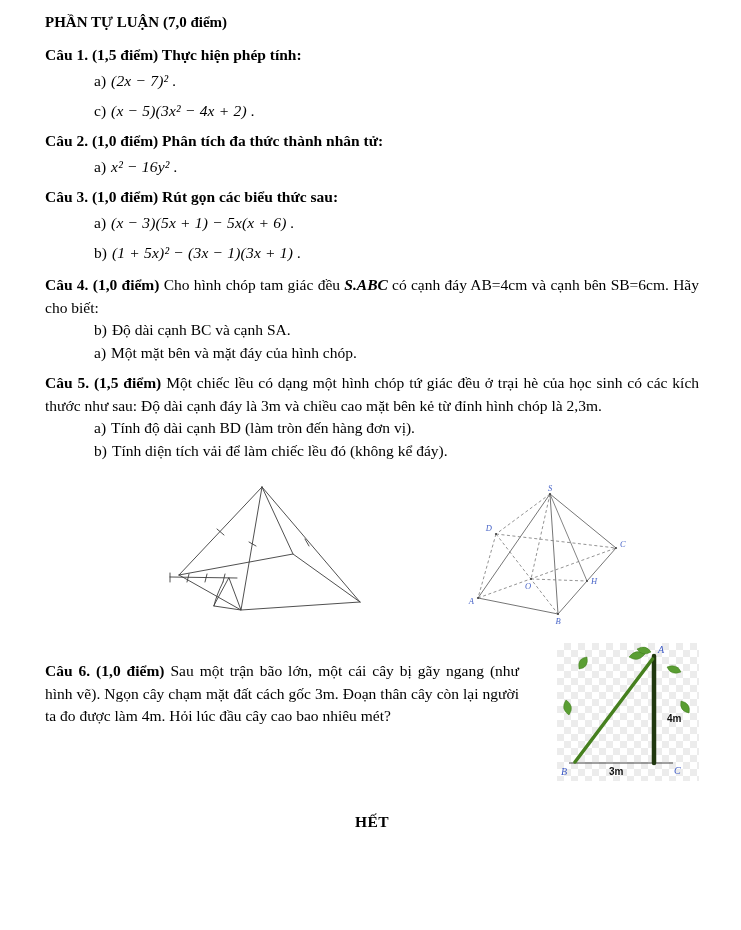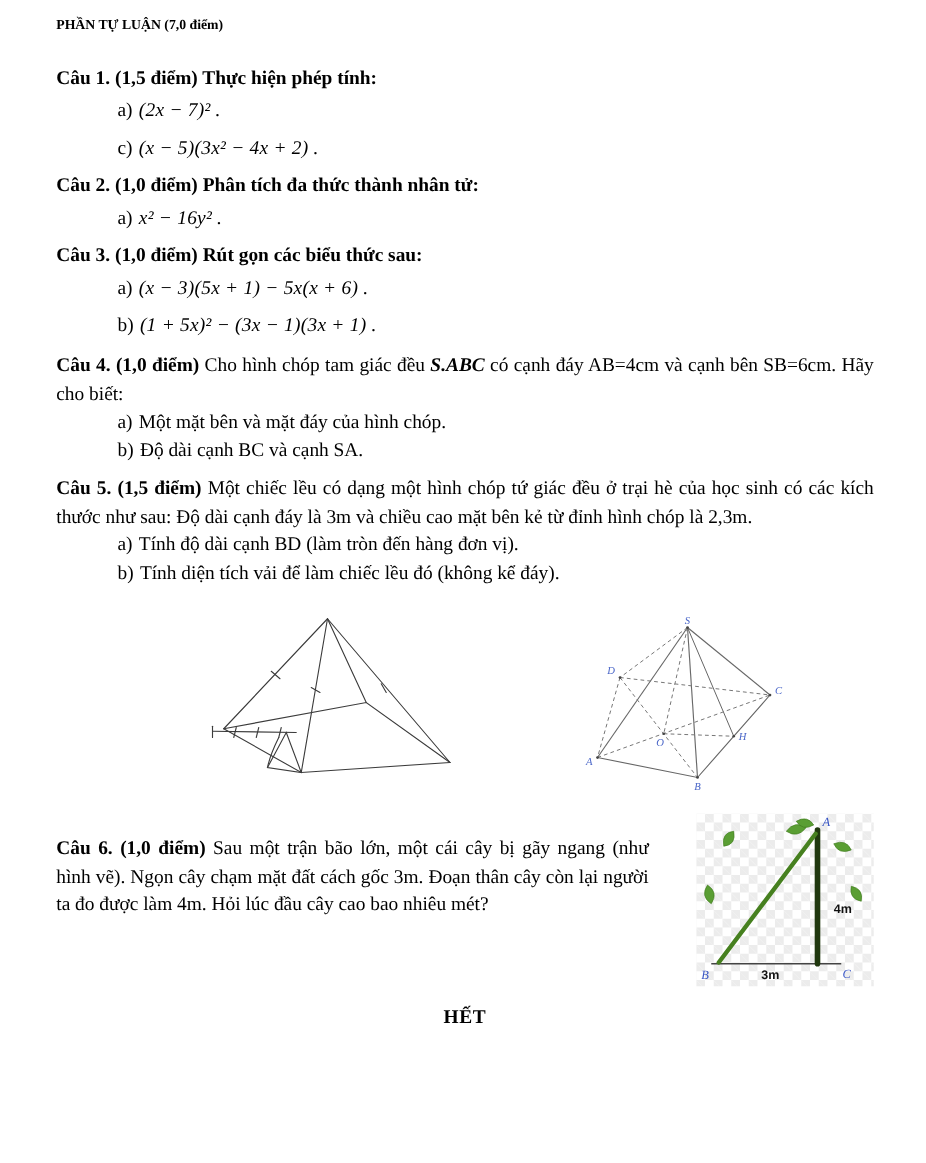--- a/index.html
+++ b/index.html
@@ -3,42 +3,42 @@
 <meta charset="utf-8">
 <style>
   * { margin:0; padding:0; box-sizing:border-box; }
   html,body { background:#fff; }
   body {
     width:741px; height:930px; overflow:hidden;
     font-family:"Liberation Serif","DejaVu Serif",serif;
     font-size:15.5px; color:#000;
     padding:14px 42px 0 45px;
   }
-  .title { font-weight:bold; font-size:11px; margin-bottom:28px; }
+  .title { font-weight:bold; font-size:15px; margin-bottom:15px; }
   .q-heading { font-weight:bold; margin:8px 0 2px 0; }
   .qh { font-weight:bold; }
   .math-item { padding-left:49px; margin:4px 0; line-height:26px; }
   .math { font-style:italic; letter-spacing:.2px; }
   .ilabel { font-style:normal; margin-right:5px; }
   .para { text-align:justify; line-height:22.5px; margin-top:8px; }
   .text-item { padding-left:49px; line-height:22.5px; }
   .figures { display:flex; align-items:flex-start; margin-top:20px; margin-bottom:14px; }
   .fig-sketch { margin-left:122px; }
   .fig-pyramid { margin-left:92px; margin-top:2px; }
   .q6 { display:flow-root; margin-top:8px; }
   .tree-wrap {
     float:right; width:142px; height:138px; margin-left:38px; margin-bottom:4px;
     background-color:#fff;
     background-image:
       linear-gradient(45deg,#ececec 25%,transparent 25%,transparent 75%,#ececec 75%),
       linear-gradient(45deg,#ececec 25%,transparent 25%,transparent 75%,#ececec 75%);
     background-size:14px 14px;
     background-position:0 0,7px 7px;
   }
-  .footer { text-align:center; font-weight:bold; margin-top:12px; letter-spacing:.5px; }
+  .footer { text-align:center; font-weight:bold; margin-top:28px; letter-spacing:.5px; }
   .fig-label {
     font-family:"Liberation Serif","DejaVu Serif",serif;
     font-size:8.5px; font-style:italic; fill:#4a66c8;
   }
   .tree-label {
     font-family:"Liberation Serif","DejaVu Serif",serif;
     font-size:10px; font-style:italic; fill:#3a57c4;
   }
   .dim-label {
     font-family:"Liberation Sans","DejaVu Sans",sans-serif;
@@ -75,24 +75,24 @@
       <span class="ilabel">a)</span><span class="math">(x − 3)(5x + 1) − 5x(x + 6) .</span>
     </div>
     <div class="math-item">
       <span class="ilabel">b)</span><span class="math">(1 + 5x)² − (3x − 1)(3x + 1) .</span>
     </div>
   </section>
 
   <section>
     <p class="para"><b class="qh">Câu 4. (1,0 điểm)</b><span> Cho hình chóp tam giác đều </span><b><i>S.ABC</i></b><span> có cạnh đáy AB=4cm và cạnh bên SB=6cm. Hãy cho biết:</span></p>
     <div class="text-item">
-      <span class="ilabel">a)</span><span>Một mặt bên và mặt đáy của hình chóp.</span>
+      <span class="ilabel">b)</span><span>Độ dài cạnh BC và cạnh SA.</span>
     </div>
     <div class="text-item">
-      <span class="ilabel">b)</span><span>Độ dài cạnh BC và cạnh SA.</span>
+      <span class="ilabel">a)</span><span>Một mặt bên và mặt đáy của hình chóp.</span>
     </div>
   </section>
 
   <section>
     <p class="para"><b class="qh">Câu 5. (1,5 điểm)</b><span> Một chiếc lều có dạng một hình chóp tứ giác đều ở trại hè của học sinh có các kích thước như sau: Độ dài cạnh đáy là 3m và chiều cao mặt bên kẻ từ đỉnh hình chóp là 2,3m.</span></p>
     <div class="text-item">
       <span class="ilabel">a)</span><span>Tính độ dài cạnh BD (làm tròn đến hàng đơn vị).</span>
     </div>
     <div class="text-item">
       <span class="ilabel">b)</span><span>Tính diện tích vải để làm chiếc lều đó (không kể đáy).</span>

